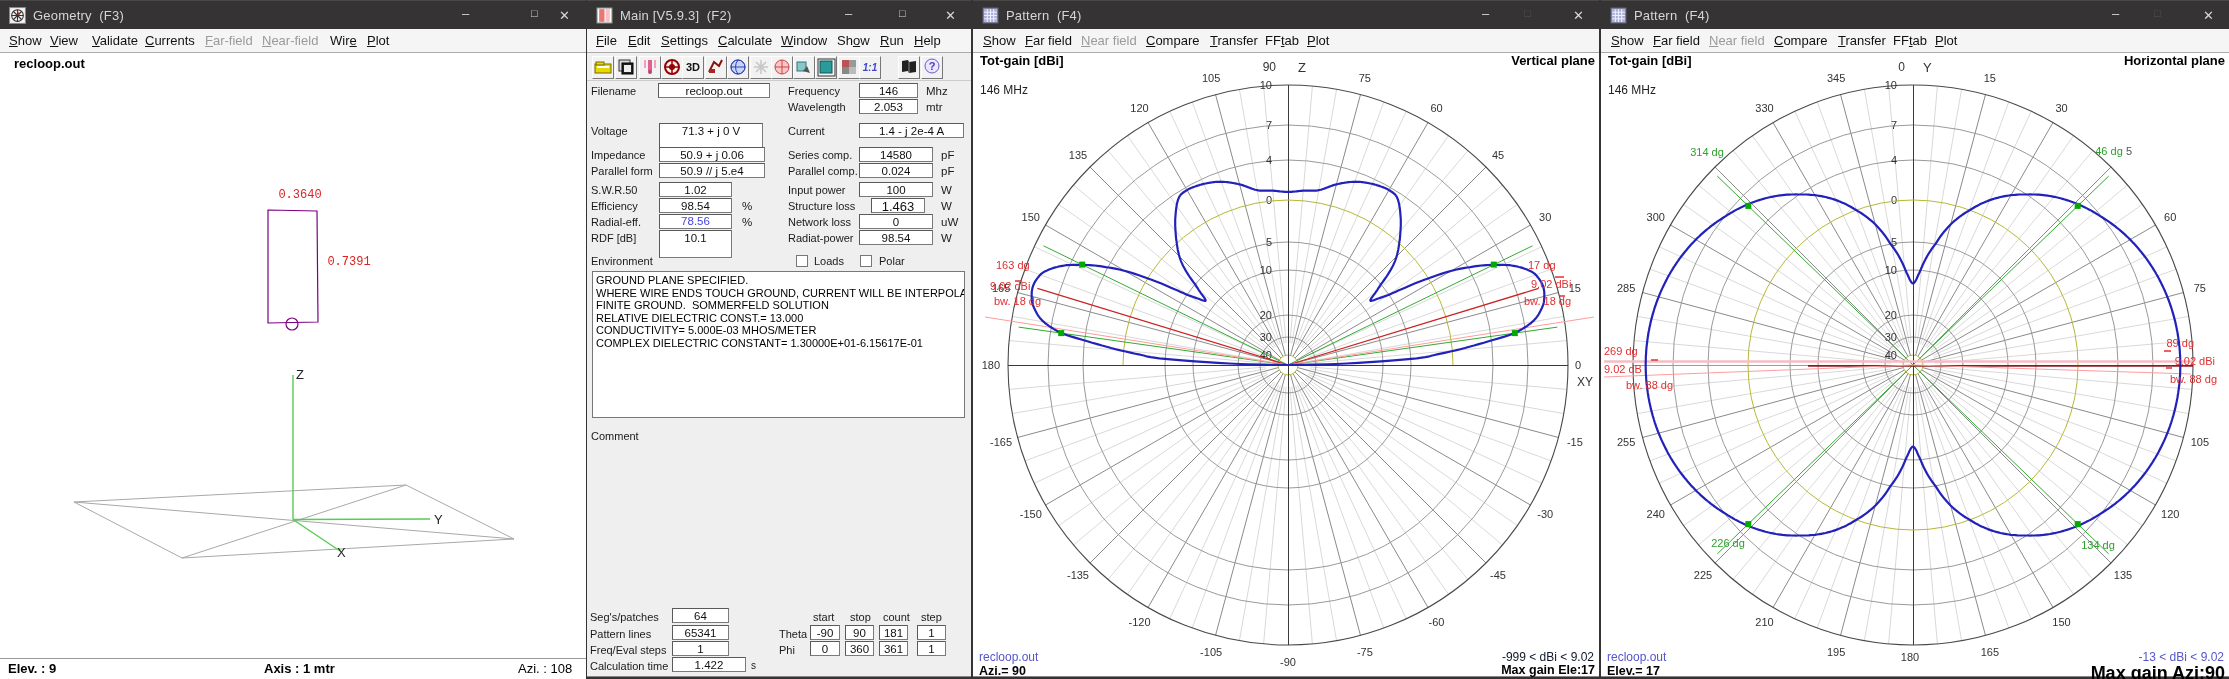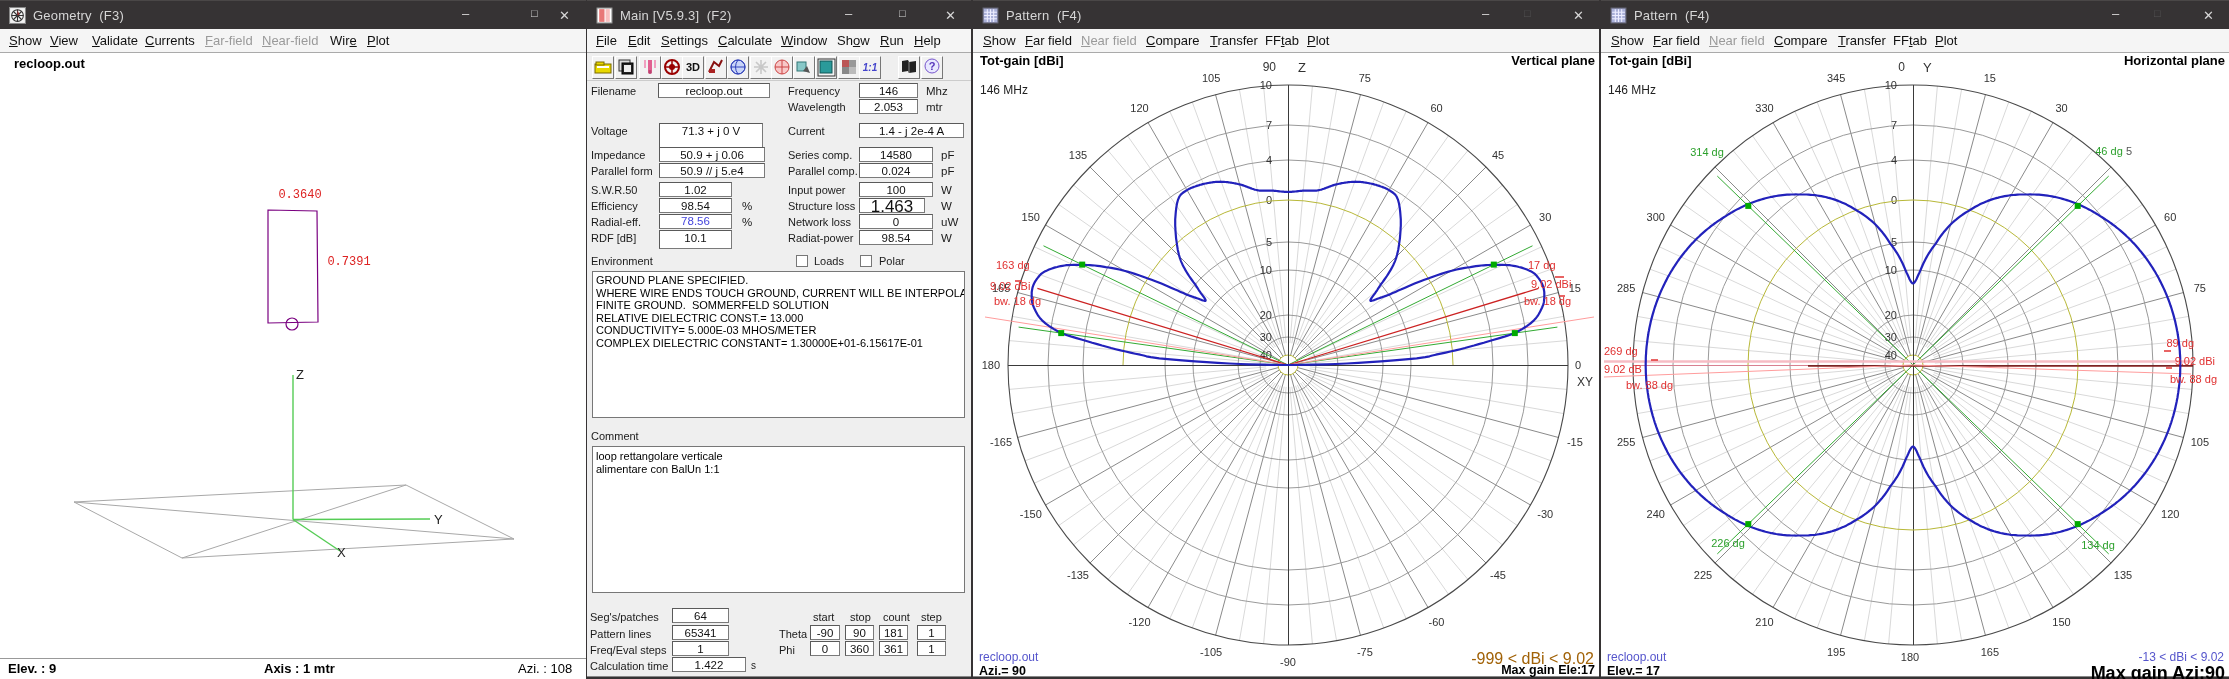--- a/index.html
+++ b/index.html
@@ -174,41 +174,40 @@
     <div class="unit" style="left:354px;top:165px">pF</div>
     <div class="lbl" style="left:4px;top:184px">S.W.R.50</div>
     <div class="fld" style="left:72px;top:182px;width:73px;height:15px;line-height:15px;font-size:11.5px">1.02</div>
     <div class="lbl" style="left:201px;top:184px">Input power</div>
     <div class="fld" style="left:272px;top:182px;width:74px;height:15px;line-height:15px;font-size:11.5px">100</div>
     <div class="unit" style="left:354px;top:184px">W</div>
     <div class="lbl" style="left:4px;top:200px">Efficiency</div>
     <div class="fld" style="left:72px;top:198px;width:73px;height:15px;line-height:15px;font-size:11.5px">98.54</div>
     <div class="unit" style="left:155px;top:200px">%</div>
     <div class="lbl" style="left:201px;top:200px">Structure loss</div>
-    <div class="fld" style="left:272px;top:198px;width:66px;height:15px;line-height:15px;font-size:17px">1.463</div>
+    <div class="fld" style="left:284px;top:198px;width:54px;height:15px;line-height:15px;font-size:13px">1.463</div>
     <div class="unit" style="left:354px;top:200px">W</div>
     <div class="lbl" style="left:4px;top:216px">Radial-eff.</div>
     <div class="fld" style="left:72px;top:214px;width:73px;height:15px;line-height:13px;color:#4444dd">78.56</div>
     <div class="unit" style="left:155px;top:216px">%</div>
     <div class="lbl" style="left:201px;top:216px">Network loss</div>
     <div class="fld" style="left:272px;top:214px;width:74px;height:15px;line-height:15px;font-size:11.5px">0</div>
     <div class="unit" style="left:354px;top:216px">uW</div>
     <div class="lbl" style="left:4px;top:232px">RDF [dB]</div>
-    <div class="fld" style="left:72px;top:230px;width:73px;height:19px;line-height:15px;font-size:11.5px">10.1</div>
+    <div class="fld" style="left:72px;top:230px;width:73px;height:28px;line-height:15px;font-size:11.5px">10.1</div>
     <div class="lbl" style="left:201px;top:232px">Radiat-power</div>
     <div class="fld" style="left:272px;top:230px;width:74px;height:15px;line-height:15px;font-size:11.5px">98.54</div>
     <div class="unit" style="left:354px;top:232px">W</div>
     <div class="lbl" style="left:4px;top:255px">Environment</div>
     <div style="position:absolute;left:209px;top:255px;width:12px;height:12px;background:#fff;border:1px solid #777"></div>
     <div class="lbl" style="left:227px;top:255px">Loads</div>
     <div style="position:absolute;left:273px;top:255px;width:12px;height:12px;background:#fff;border:1px solid #777"></div>
     <div class="lbl" style="left:292px;top:255px">Polar</div>
     <div style="position:absolute;left:5px;top:271px;width:373px;height:147px;background:#fff;border:1px solid #777;font-size:11px;line-height:12.5px;padding:2px 0 0 3px;white-space:nowrap;overflow:hidden">GROUND PLANE SPECIFIED.<br>WHERE WIRE ENDS TOUCH GROUND, CURRENT WILL BE INTERPOLA<br>FINITE GROUND.&nbsp; SOMMERFELD SOLUTION<br>RELATIVE DIELECTRIC CONST.= 13.000<br>CONDUCTIVITY= 5.000E-03 MHOS/METER<br>COMPLEX DIELECTRIC CONSTANT= 1.30000E+01-6.15617E-01</div>
     <div class="lbl" style="left:4px;top:430px">Comment</div>
-    <div style="position:absolute;left:5px;top:446px;width:373px;height:147px;background:#fff;border:1px solid #777;font-size:11px;line-height:13px;padding:3px 0 0 3px">loop rettangolare verticale<br>alimentare con BalUn 1:1</div>
     <div class="lbl" style="left:3px;top:611px">Seg's/patches</div>
     <div class="fld" style="left:85px;top:608px;width:57px;height:15px;line-height:15px;font-size:11.5px">64</div>
     <div class="lbl" style="left:3px;top:628px">Pattern lines</div>
     <div class="fld" style="left:85px;top:625px;width:57px;height:15px;line-height:15px;font-size:11.5px">65341</div>
     <div class="lbl" style="left:3px;top:644px">Freq/Eval steps</div>
     <div class="fld" style="left:85px;top:641px;width:57px;height:15px;line-height:15px;font-size:11.5px">1</div>
     <div class="lbl" style="left:3px;top:660px">Calculation time</div>
     <div class="fld" style="left:85px;top:657px;width:74px;height:15px;line-height:15px;font-size:11.5px">1.422</div>
     <div class="unit" style="left:164px;top:660px;font-size:10px">s</div>
     <div class="lbl" style="left:226px;top:611px">start</div>
@@ -382,21 +381,21 @@
       <line x1="42" y1="227" x2="49" y2="227" stroke="#e03030" stroke-width="1.5"></line>
       <text x="555" y="215" font-size="11" fill="#e03030" text-anchor="start" font-weight="normal" font-family="Liberation Sans, sans-serif">17 dg</text>
       <text x="558" y="234" font-size="11" fill="#e03030" text-anchor="start" font-weight="normal" font-family="Liberation Sans, sans-serif">9.02 dBi</text>
       <text x="551" y="251" font-size="11" fill="#e03030" text-anchor="start" font-weight="normal" font-family="Liberation Sans, sans-serif">bw. 18 dg</text>
       <text x="23" y="215" font-size="11" fill="#e03030" text-anchor="start" font-weight="normal" font-family="Liberation Sans, sans-serif">163 dg</text>
       <text x="17" y="236" font-size="11" fill="#e03030" text-anchor="start" font-weight="normal" font-family="Liberation Sans, sans-serif">9.02 dBi</text>
       <text x="21" y="251" font-size="11" fill="#e03030" text-anchor="start" font-weight="normal" font-family="Liberation Sans, sans-serif">bw. 18 dg</text>
     </svg>
     <div style="position:absolute;left:6px;top:650px;font-size:12px;color:#5555cc">recloop.out</div>
     <div style="position:absolute;left:6px;top:664px;font-size:12.5px;font-weight:bold">Azi.= 90</div>
-    <div style="position:absolute;right:5px;top:650px;font-size:16px;color:#a16207">-999 &lt; dBi &lt; 9.02</div>
+    <div style="position:absolute;right:5px;top:650px;font-size:12px;color:#0f172a">-999 &lt; dBi &lt; 9.02</div>
     <div style="position:absolute;right:4px;top:663px;font-size:12.5px;font-weight:bold">Max gain Ele:17</div>
   </div>
 <div class="win" style="left:1601px;width:628px">
     <div class="tb">
       <svg class="ico" viewBox="0 0 16 16">
         <rect x="1" y="1" width="14" height="14" fill="#aab0d8" stroke="#667"></rect>
         <path d="M2 5 L14 5 M2 8 L14 8 M2 11 L14 11 M5 2 L5 14 M8 2 L8 14 M11 2 L11 14" stroke="#eef" stroke-width="1"></path>
       </svg>
 <span class="ttl">Pattern&nbsp;&nbsp;(F4)</span>
 <span class="cbtn" style="left:511px;top:5px">–</span>

